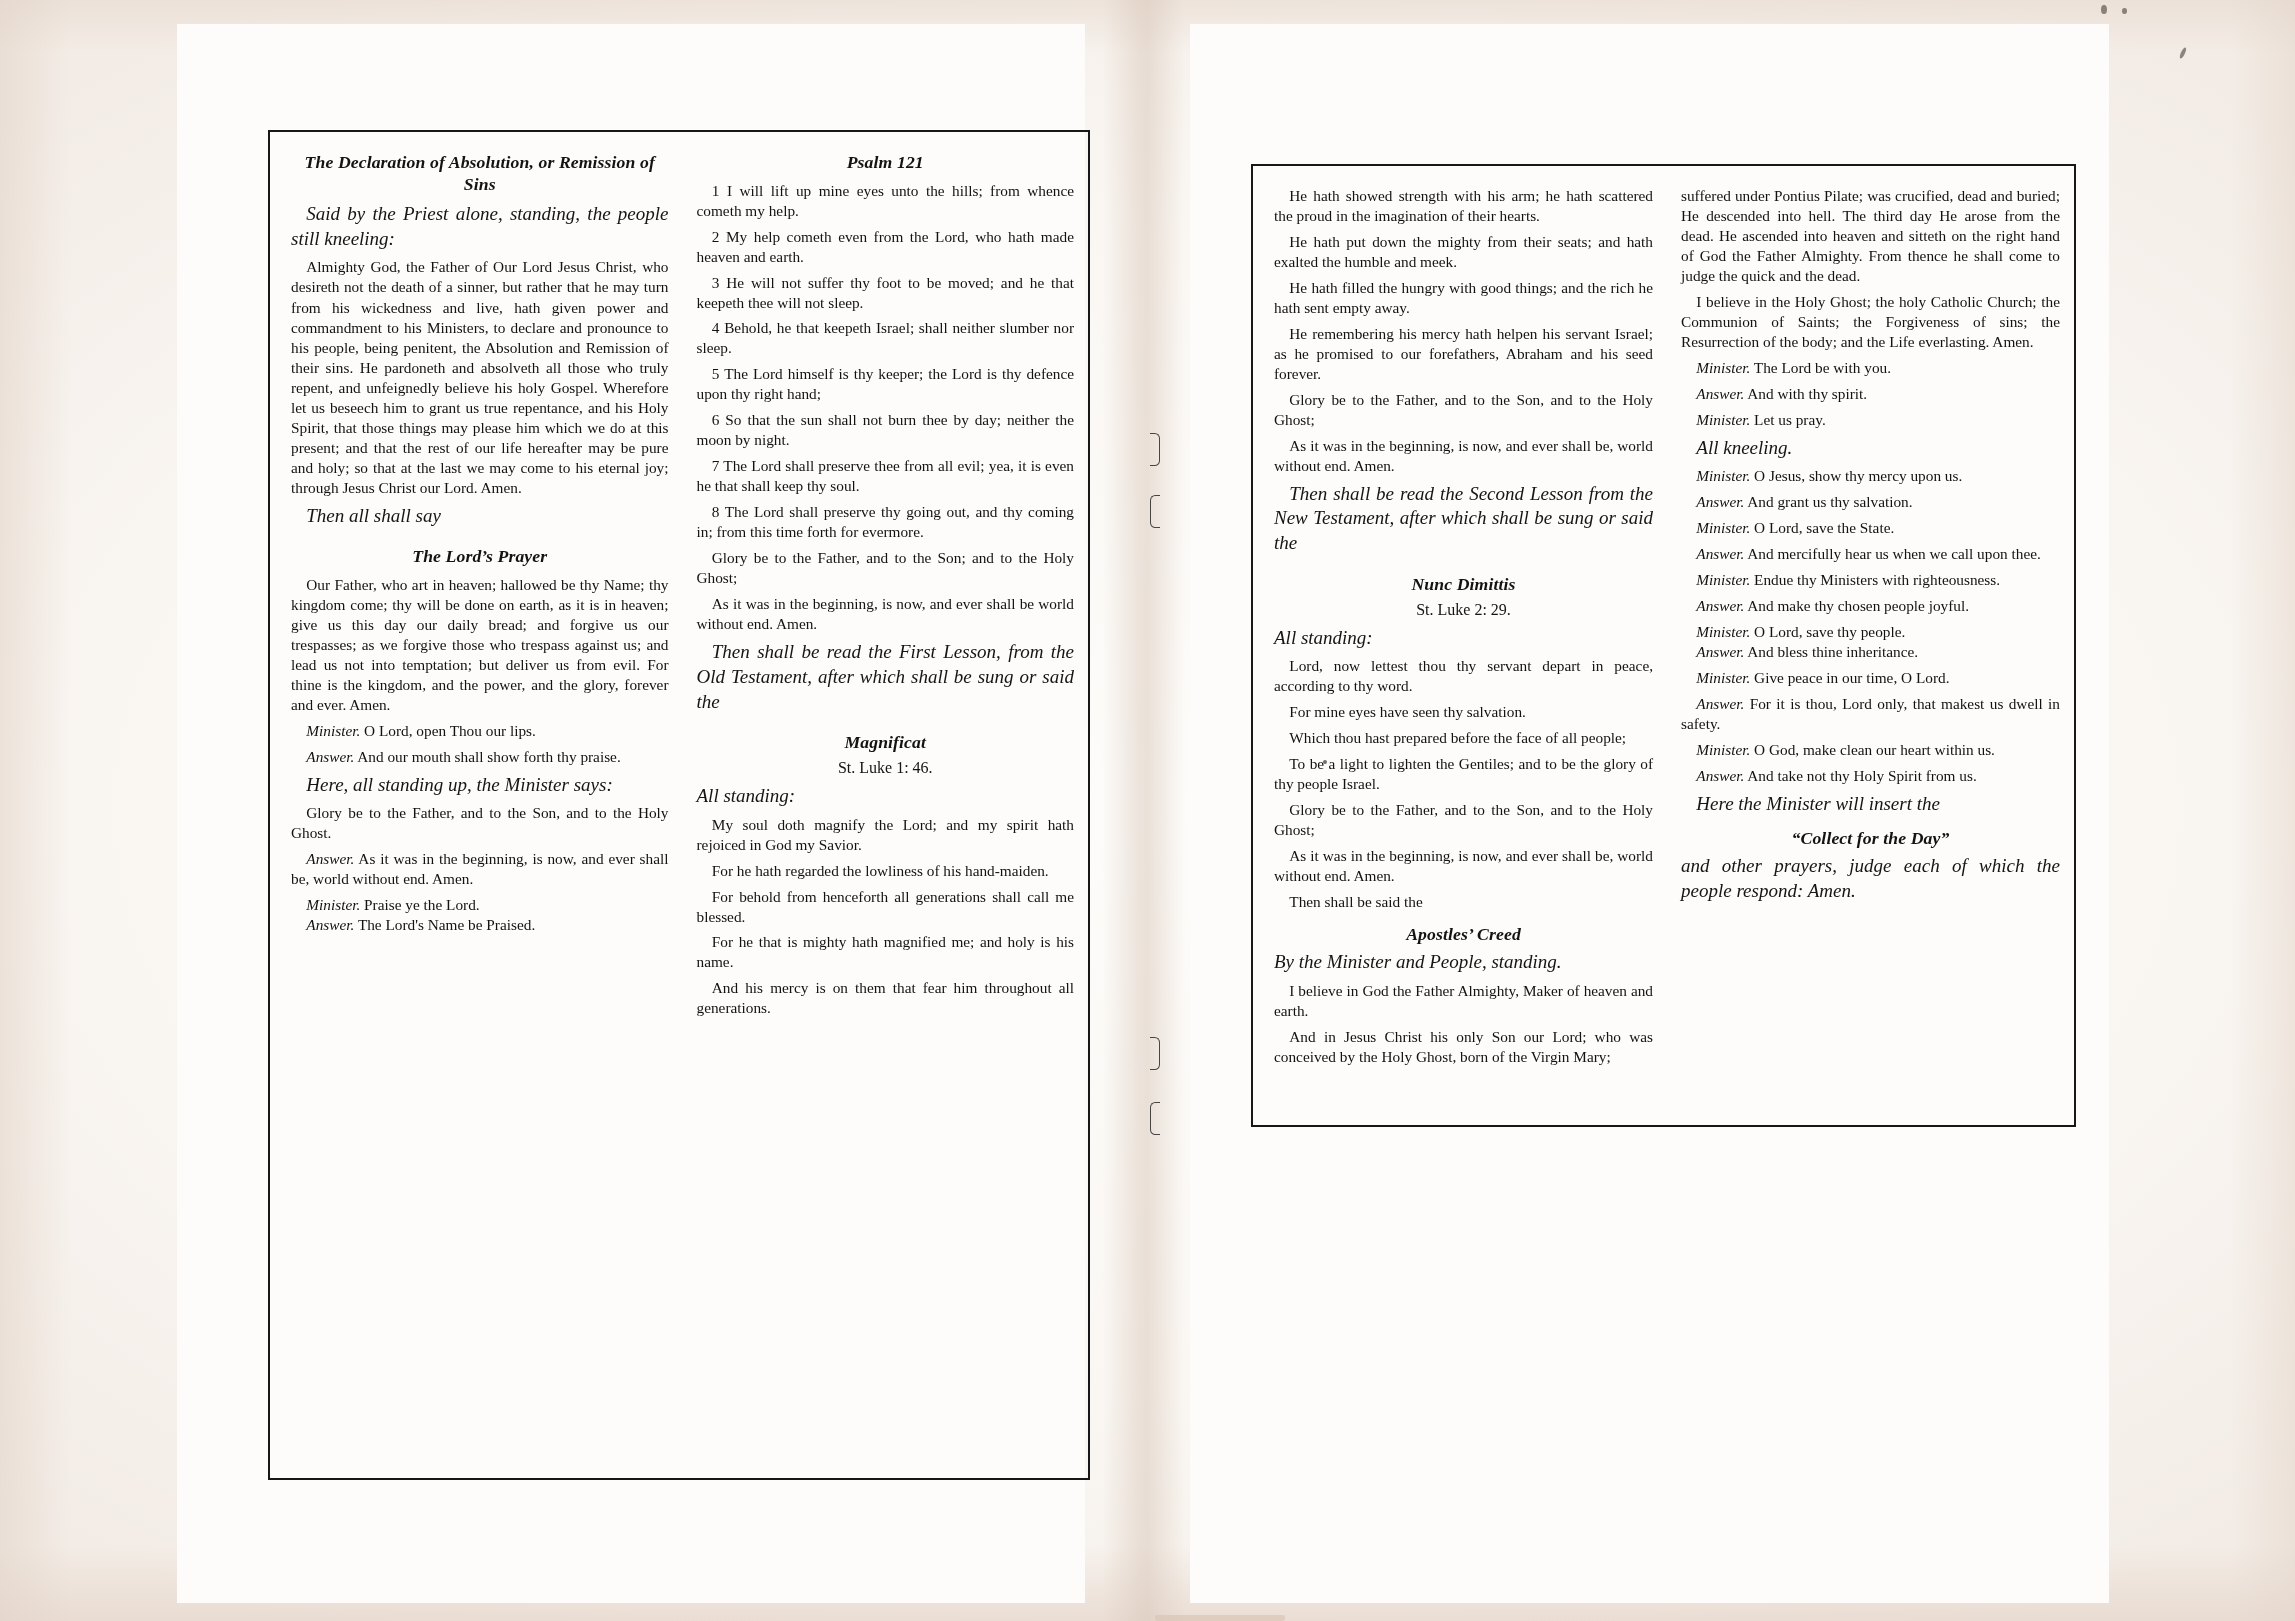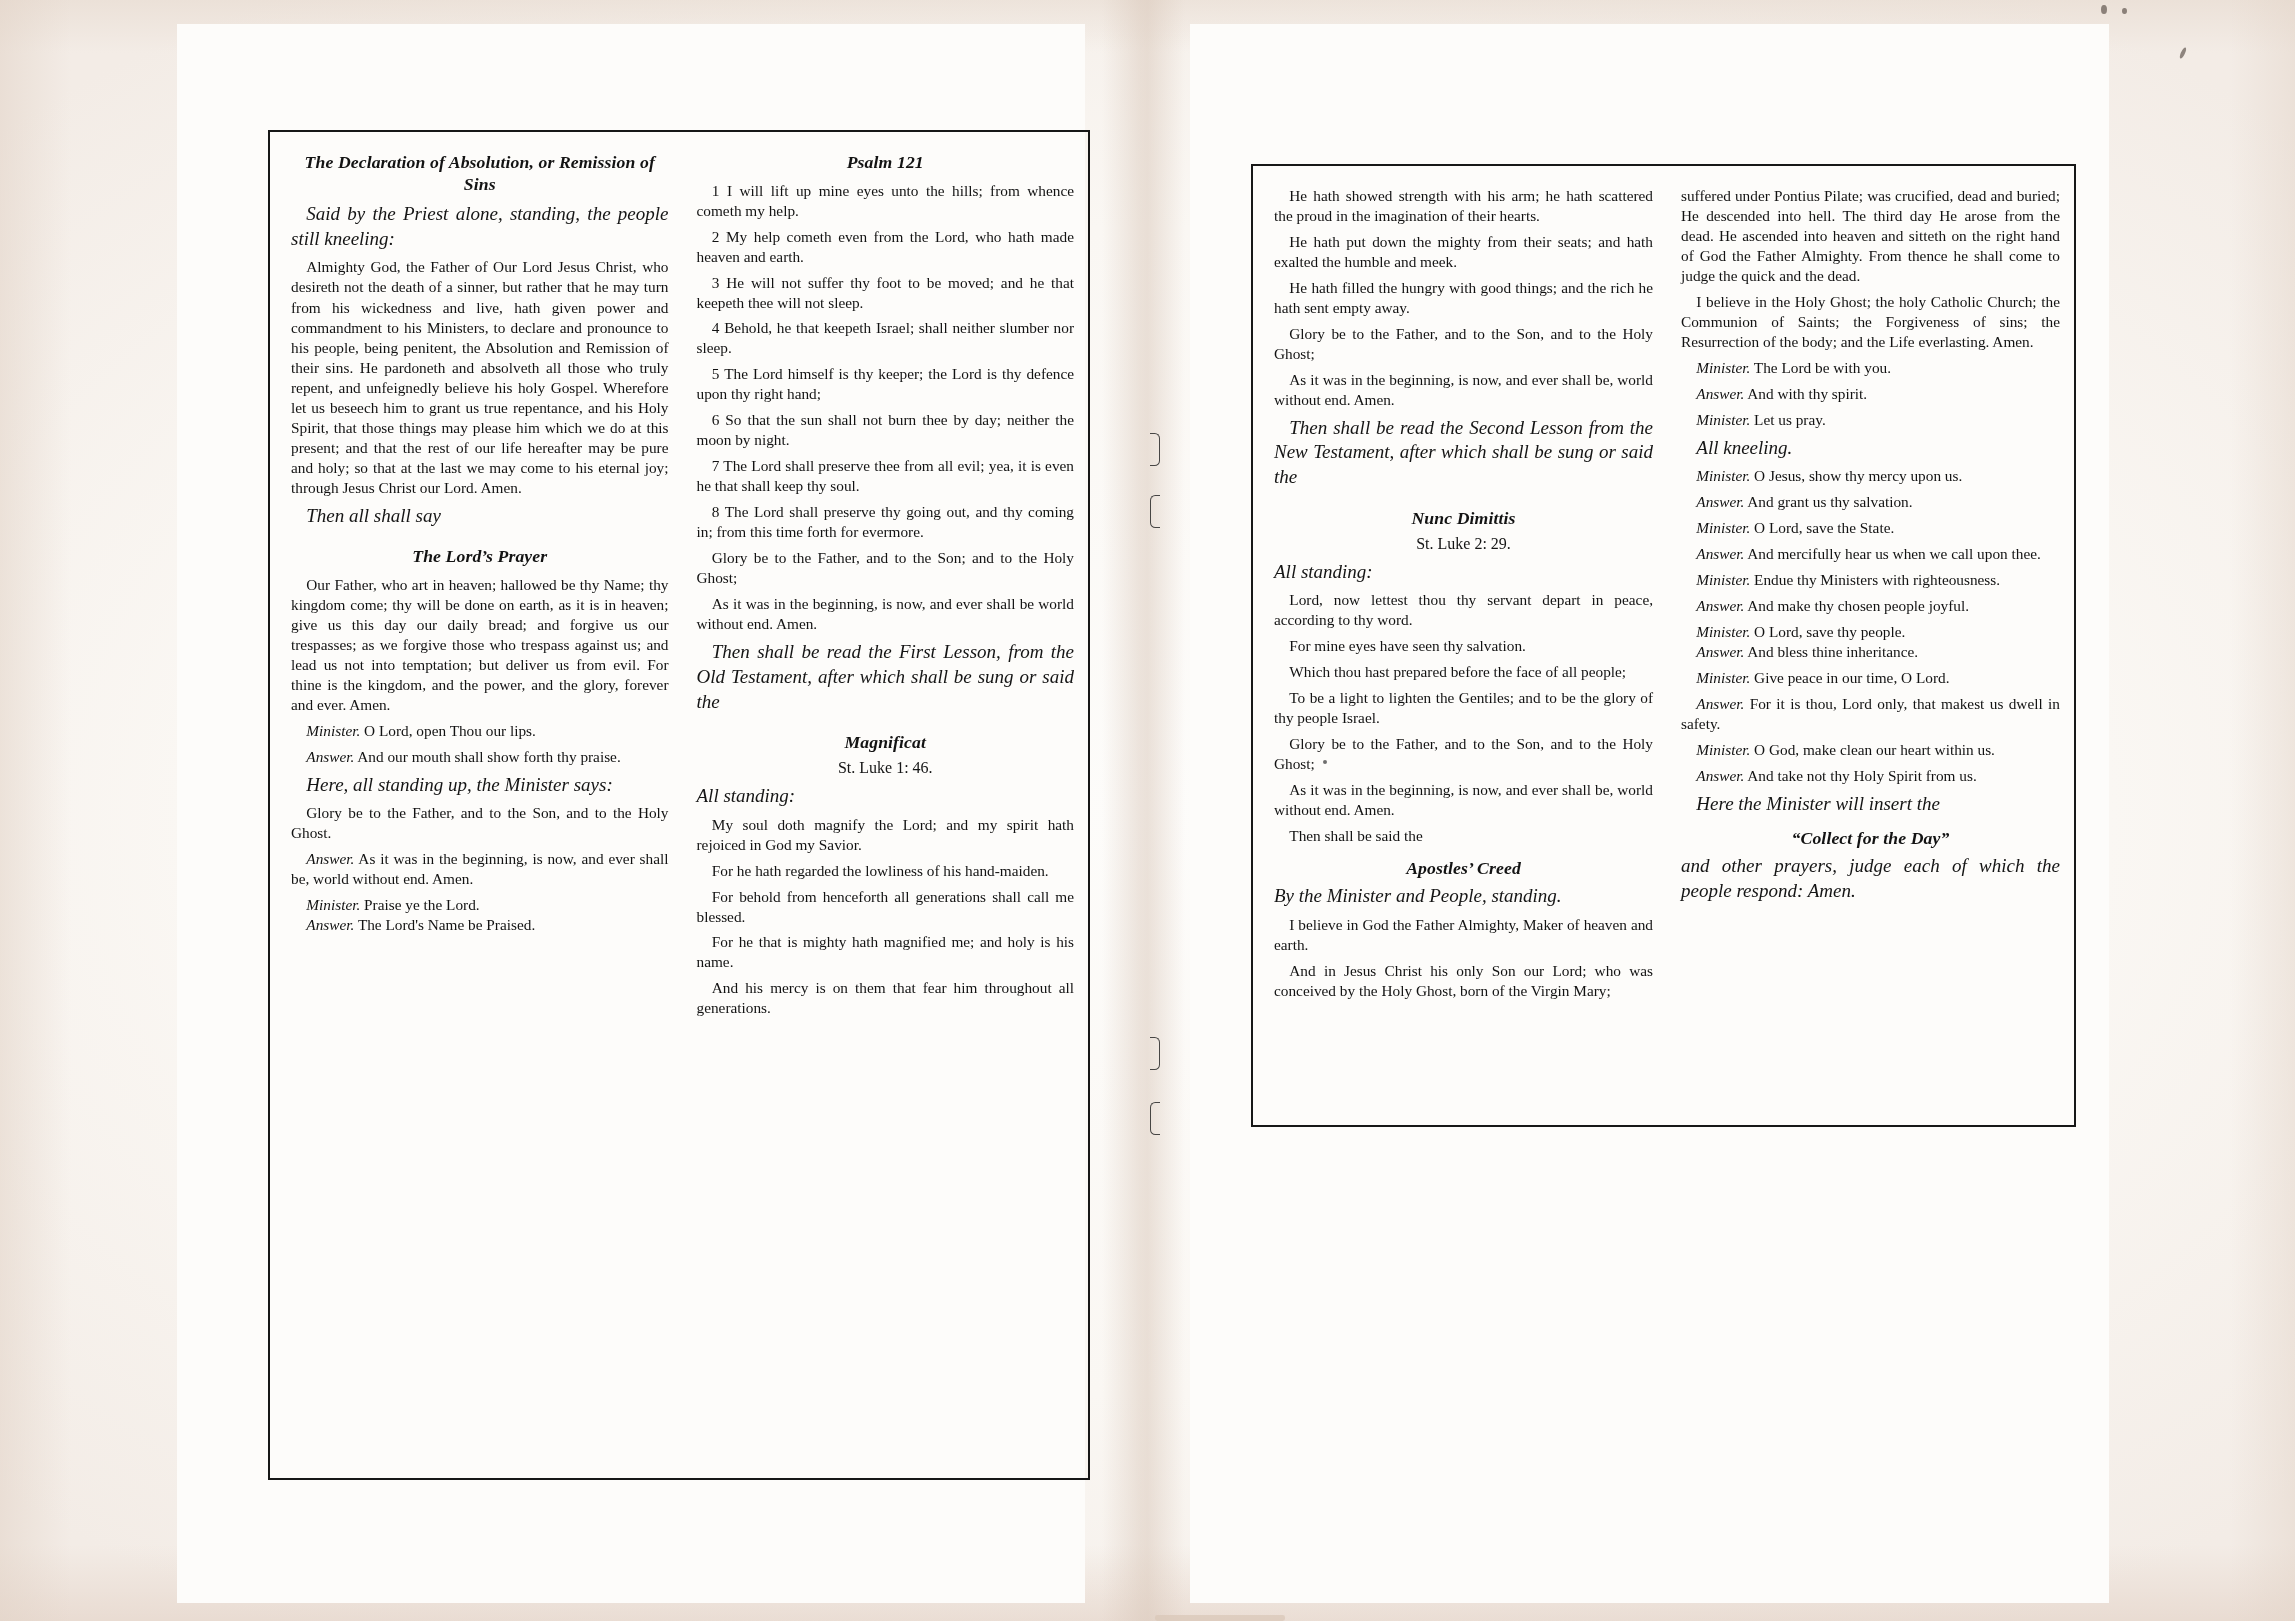--- a/index.html
+++ b/index.html
@@ -223,20 +223,21 @@
   </div>
 </div>
 
 <div class="frame" id="frame-right">
   <div class="cols">
 
     <div class="col">
       <p class="body">He hath showed strength with his arm; he hath scattered the proud in the imagination of their hearts.</p>
       <p class="body">He hath put down the mighty from their seats; and hath exalted the humble and meek.</p>
       <p class="body">He hath filled the hungry with good things; and the rich he hath sent empty away.</p>
+      <p class="body">He remembering his mercy hath helpen his servant Israel; as he promised to our forefathers, Abraham and his seed forever.</p>
       <p class="body">Glory be to the Father, and to the Son, and to the Holy Ghost;</p>
       <p class="body">As it was in the beginning, is now, and ever shall be, world without end. Amen.</p>
       <div class="rubric">Then shall be read the Second Lesson from the New Testament, after which shall be sung or said the</div>
       <div class="gap-m"></div>
       <div class="h-center tight">Nunc Dimittis</div>
       <div class="h-sub">St. Luke 2: 29.</div>
       <div class="rubric noindent">All standing:</div>
       <p class="body">Lord, now lettest thou thy servant depart in peace, according to thy word.</p>
       <p class="body">For mine eyes have seen thy salvation.</p>
       <p class="body">Which thou hast prepared before the face of all people;</p>

